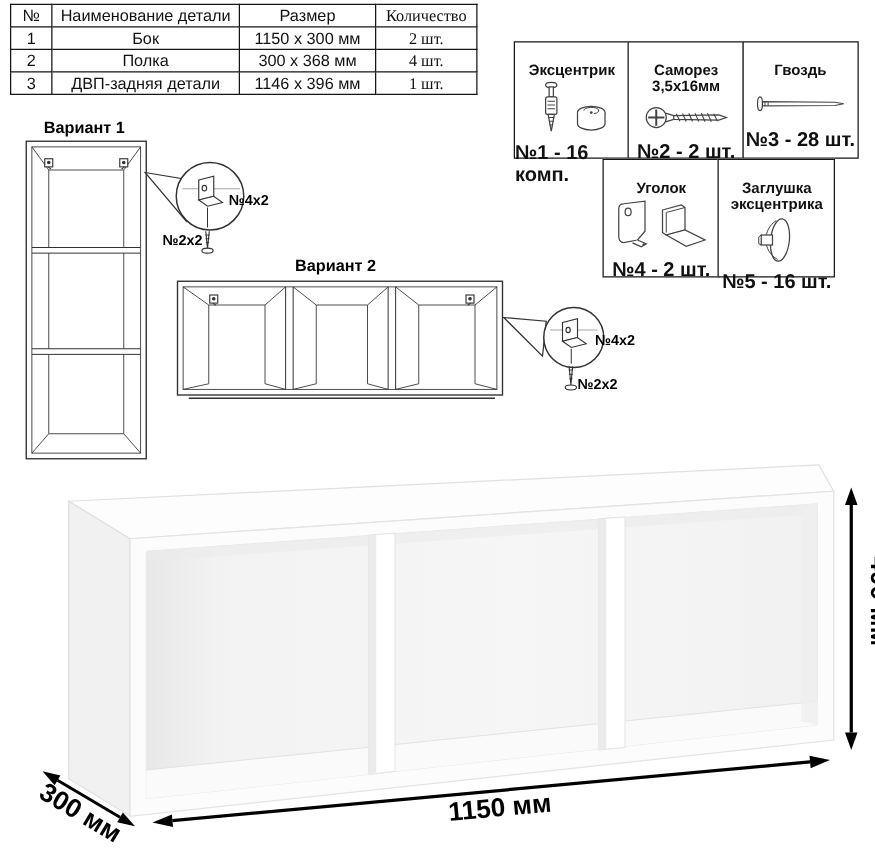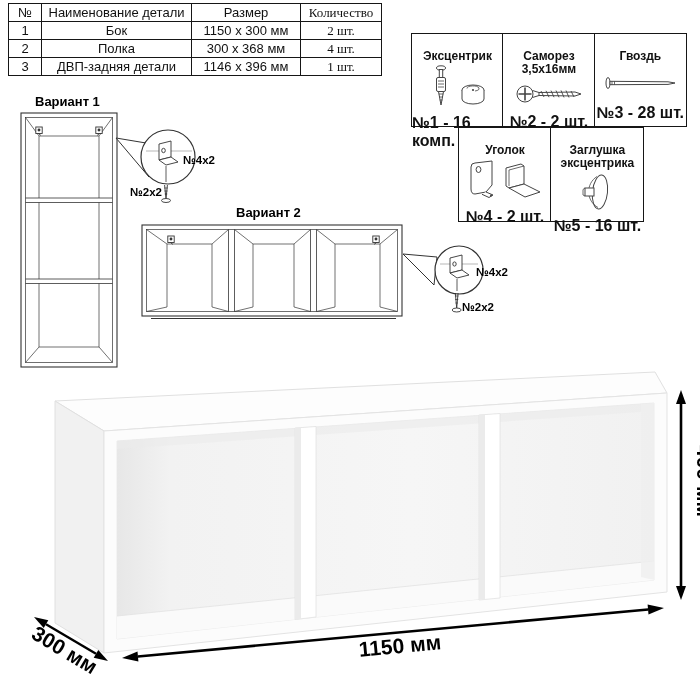--- a/index.html
+++ b/index.html
@@ -12,21 +12,21 @@
                  padding:0 4px;white-space:nowrap;background:#fff;}
   td.c-num{width:24px;text-align:center;}
   td.c-name{width:141px;text-align:center;}
   td.c-size{width:100px;text-align:center;margin-top:37px;}
   td.c-qty{width:72px;text-align:center;font-family:Liberation Serif, serif;}
   tr.hdr td{text-align:center;}
 
   
   .hw{position:absolute;display:flex;}
   .hw-row1{left:411px;top:33px;}
-  .hw-row2{left:458px;top:127px;}
+  .hw-row2{left:482px;top:127px;}
   .hw-cell{width:91px;height:92px;border:1.6px solid #161616;background:#fff;
            display:flex;flex-direction:column;align-items:center;margin-left:-1.6px;}
   .hw-cell:first-child{margin-left:0;}
   .hw-row2 .hw-cell{width:92px;height:93px;}
   .hw-title{font-weight:bold;font-size:12px;line-height:13px;text-align:center;margin-top:16px;}
   .hw-qty{font-weight:bold;font-size:16px;margin:1px 0 4px;}
   .hw-icon{flex:1;display:flex;align-items:center;justify-content:center;}
 
   svg.overlay{position:absolute;left:0;top:0;}
   svg text{font-family:"Liberation Sans",sans-serif;fill:#000;}

